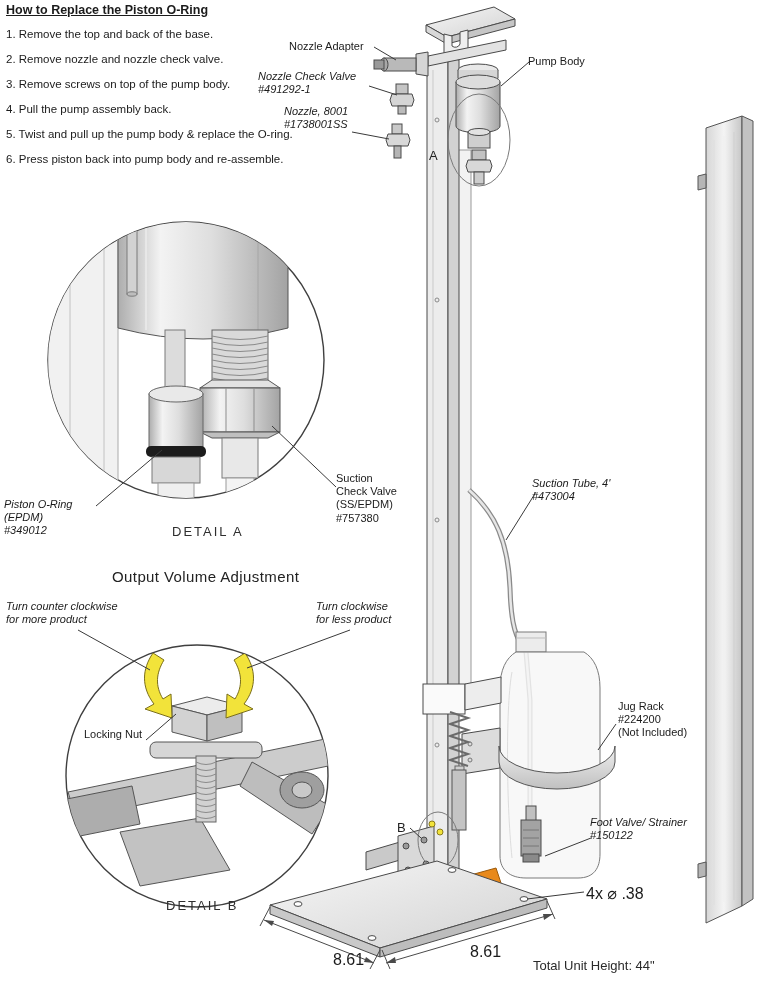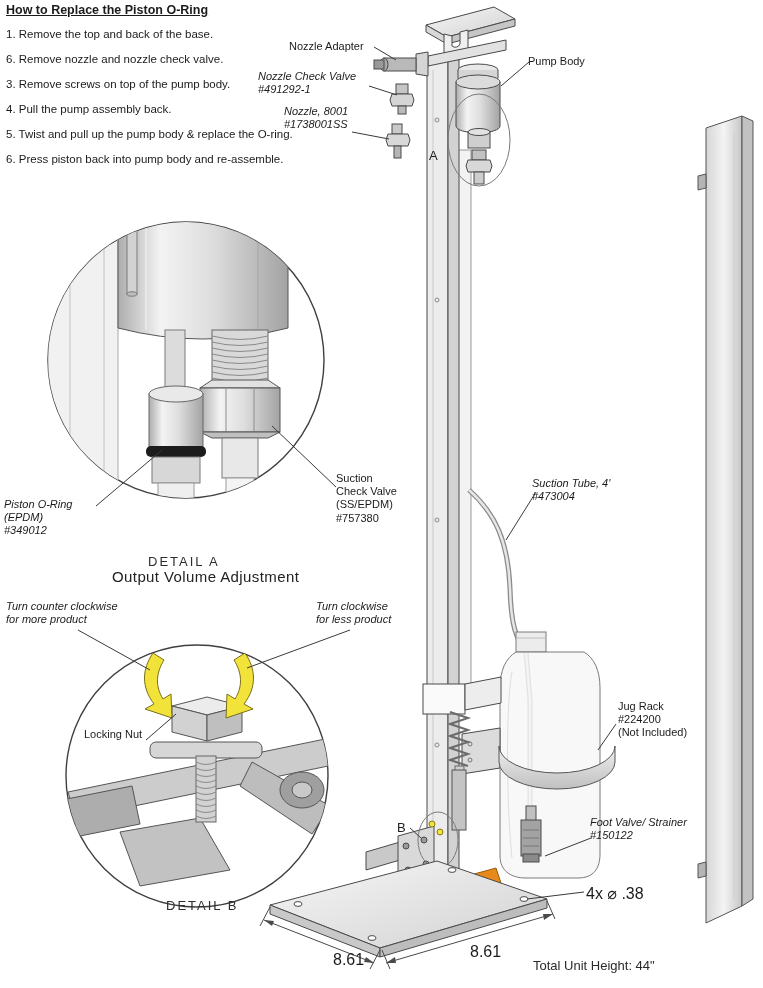--- a/index.html
+++ b/index.html
@@ -254,21 +254,21 @@
         <line x1="350" y1="630" x2="247" y2="668"></line>
         <line x1="146" y1="740" x2="176" y2="714"></line>
       </g>
     </g>
   </svg>
 
   <div class="lbl title" style="left:6px;top:3px;">How to Replace the Piston O-Ring</div>
 
   <div class="steps">
     <p class="step">1. Remove the top and back of the base.</p>
-    <p class="step">6. Remove nozzle and nozzle check valve.</p>
+    <p class="step">2. Remove nozzle and nozzle check valve.</p>
     <p class="step">3. Remove screws on top of the pump body.</p>
     <p class="step">4. Pull the pump assembly back.</p>
     <p class="step">5. Twist and pull up the pump body &amp; replace the O-ring.</p>
     <p class="step">6. Press piston back into pump body and re-assemble.</p>
   </div>
 
   <div class="lbl" style="left:289px;top:40px;">Nozzle Adapter</div>
   <div class="lbl c" style="left:258px;top:70px;width:110px;">Nozzle Check Valve
 #491292-1</div>
   <div class="lbl c" style="left:284px;top:105px;width:80px;">Nozzle, 8001
@@ -288,21 +288,21 @@
   <div class="lbl dim" style="left:470px;top:942px;">8.61</div>
   <div class="lbl total" style="left:533px;top:958px;">Total Unit Height: 44"</div>
 
   <div class="lbl c" style="left:4px;top:498px;width:92px;">Piston O-Ring
 (EPDM)
 #349012</div>
   <div class="lbl" style="left:336px;top:472px;width:90px;">Suction
 Check Valve
 (SS/EPDM)
 #757380</div>
-  <div class="lbl caption" style="left:148px;top:524px;margin-top:30px;">DETAIL A</div>
+  <div class="lbl caption" style="left:172px;top:524px;">DETAIL A</div>
 
   <div class="lbl heading" style="left:112px;top:568px;">Output Volume Adjustment</div>
   <div class="lbl c" style="left:6px;top:600px;width:126px;">Turn counter clockwise
 for more product</div>
   <div class="lbl c" style="left:316px;top:600px;width:106px;">Turn clockwise
 for less product</div>
   <div class="lbl" style="left:84px;top:728px;">Locking Nut</div>
   <div class="lbl caption" style="left:166px;top:898px;">DETAIL B</div>
 
 </div>

